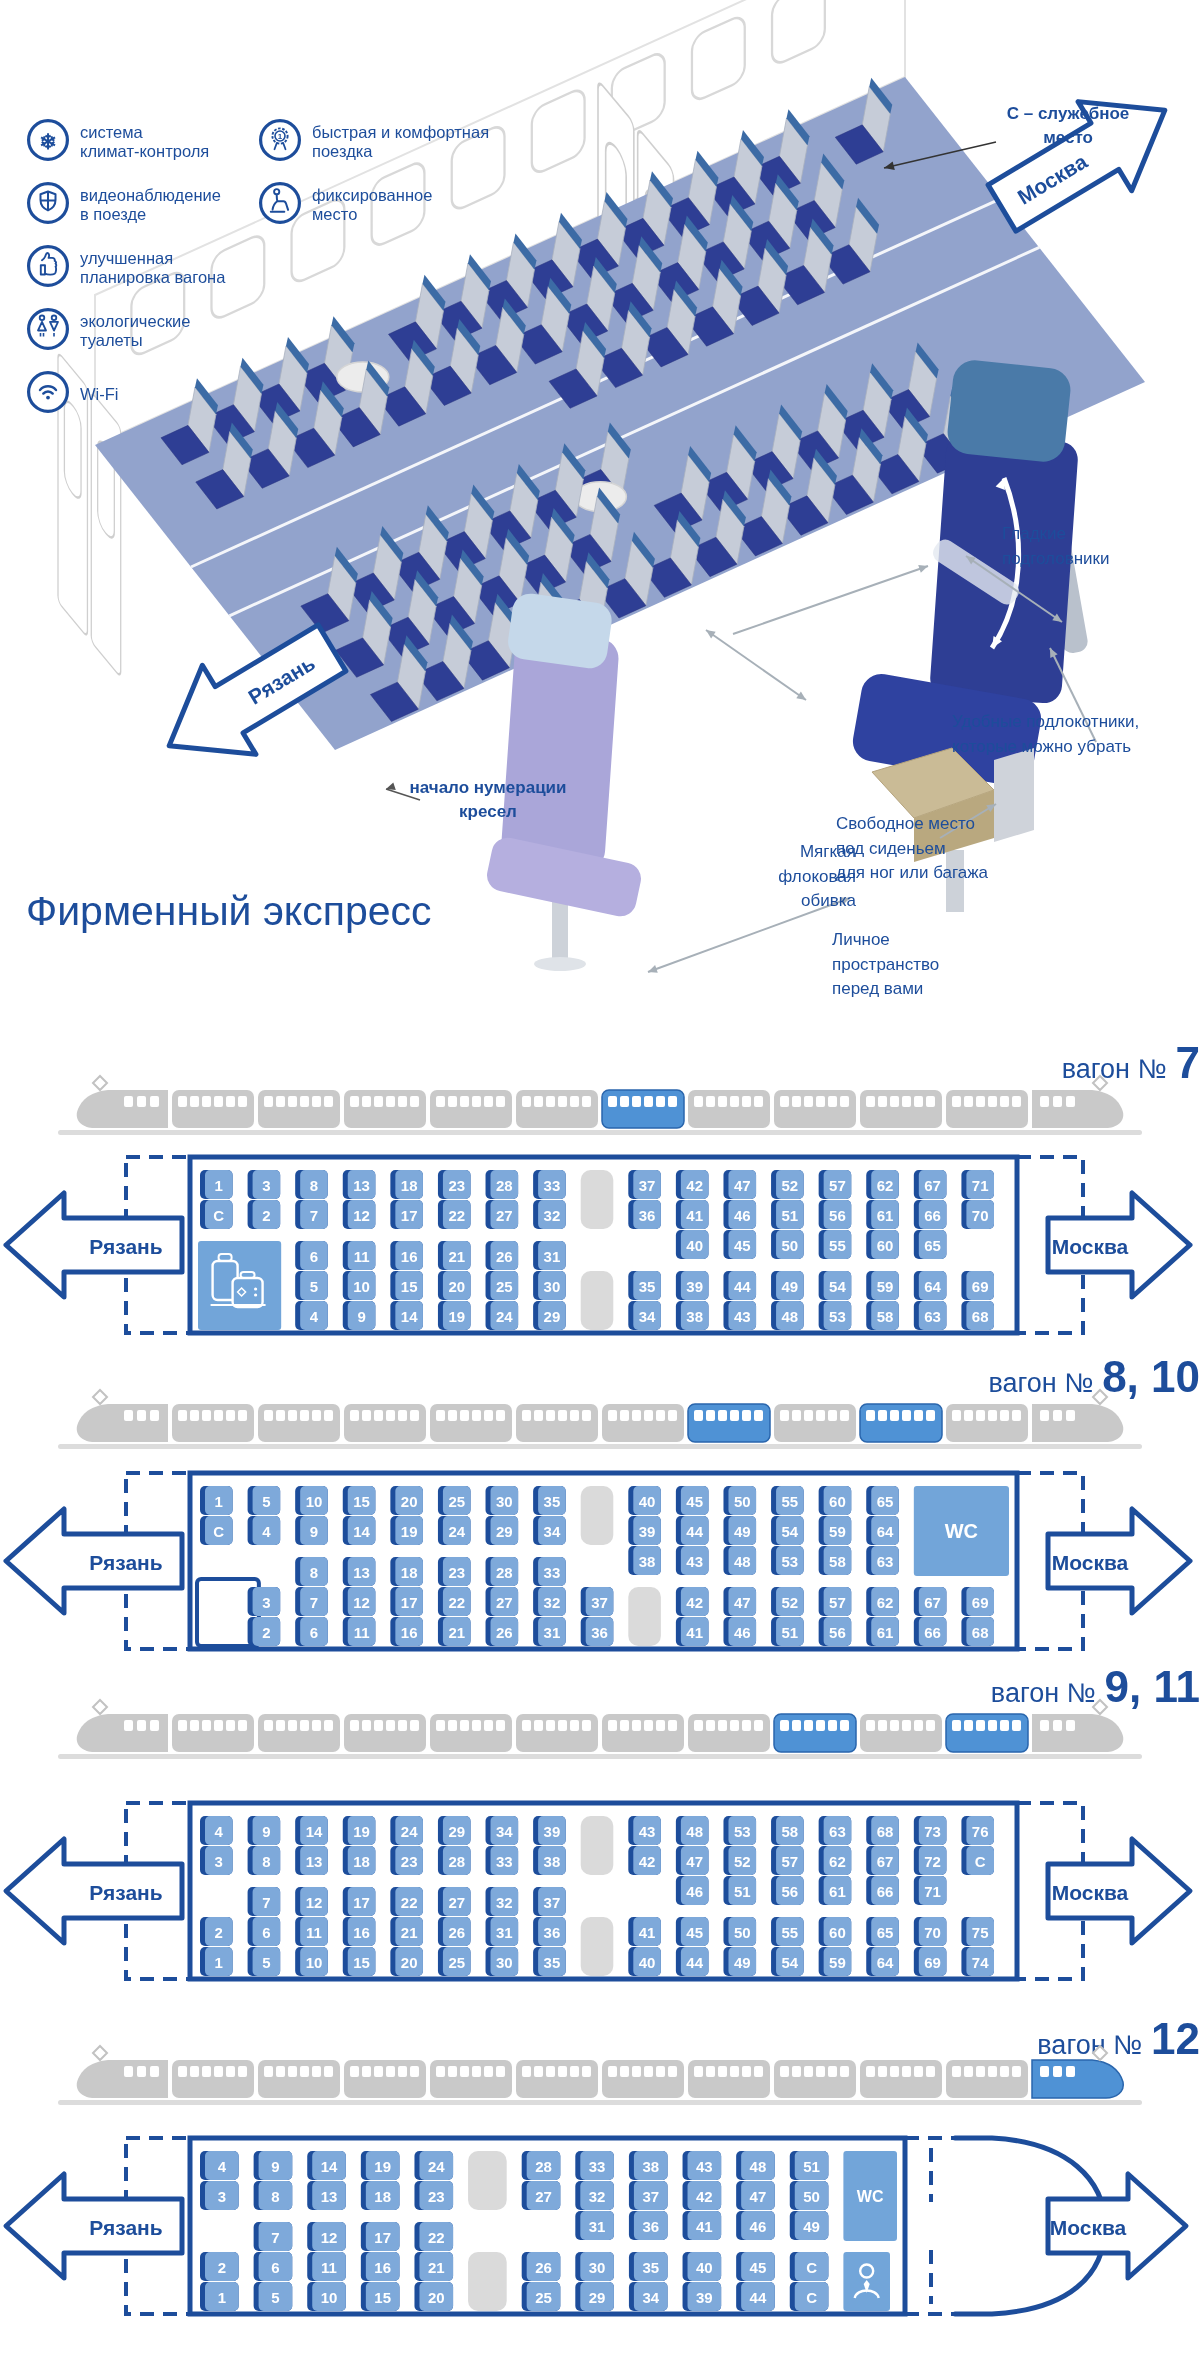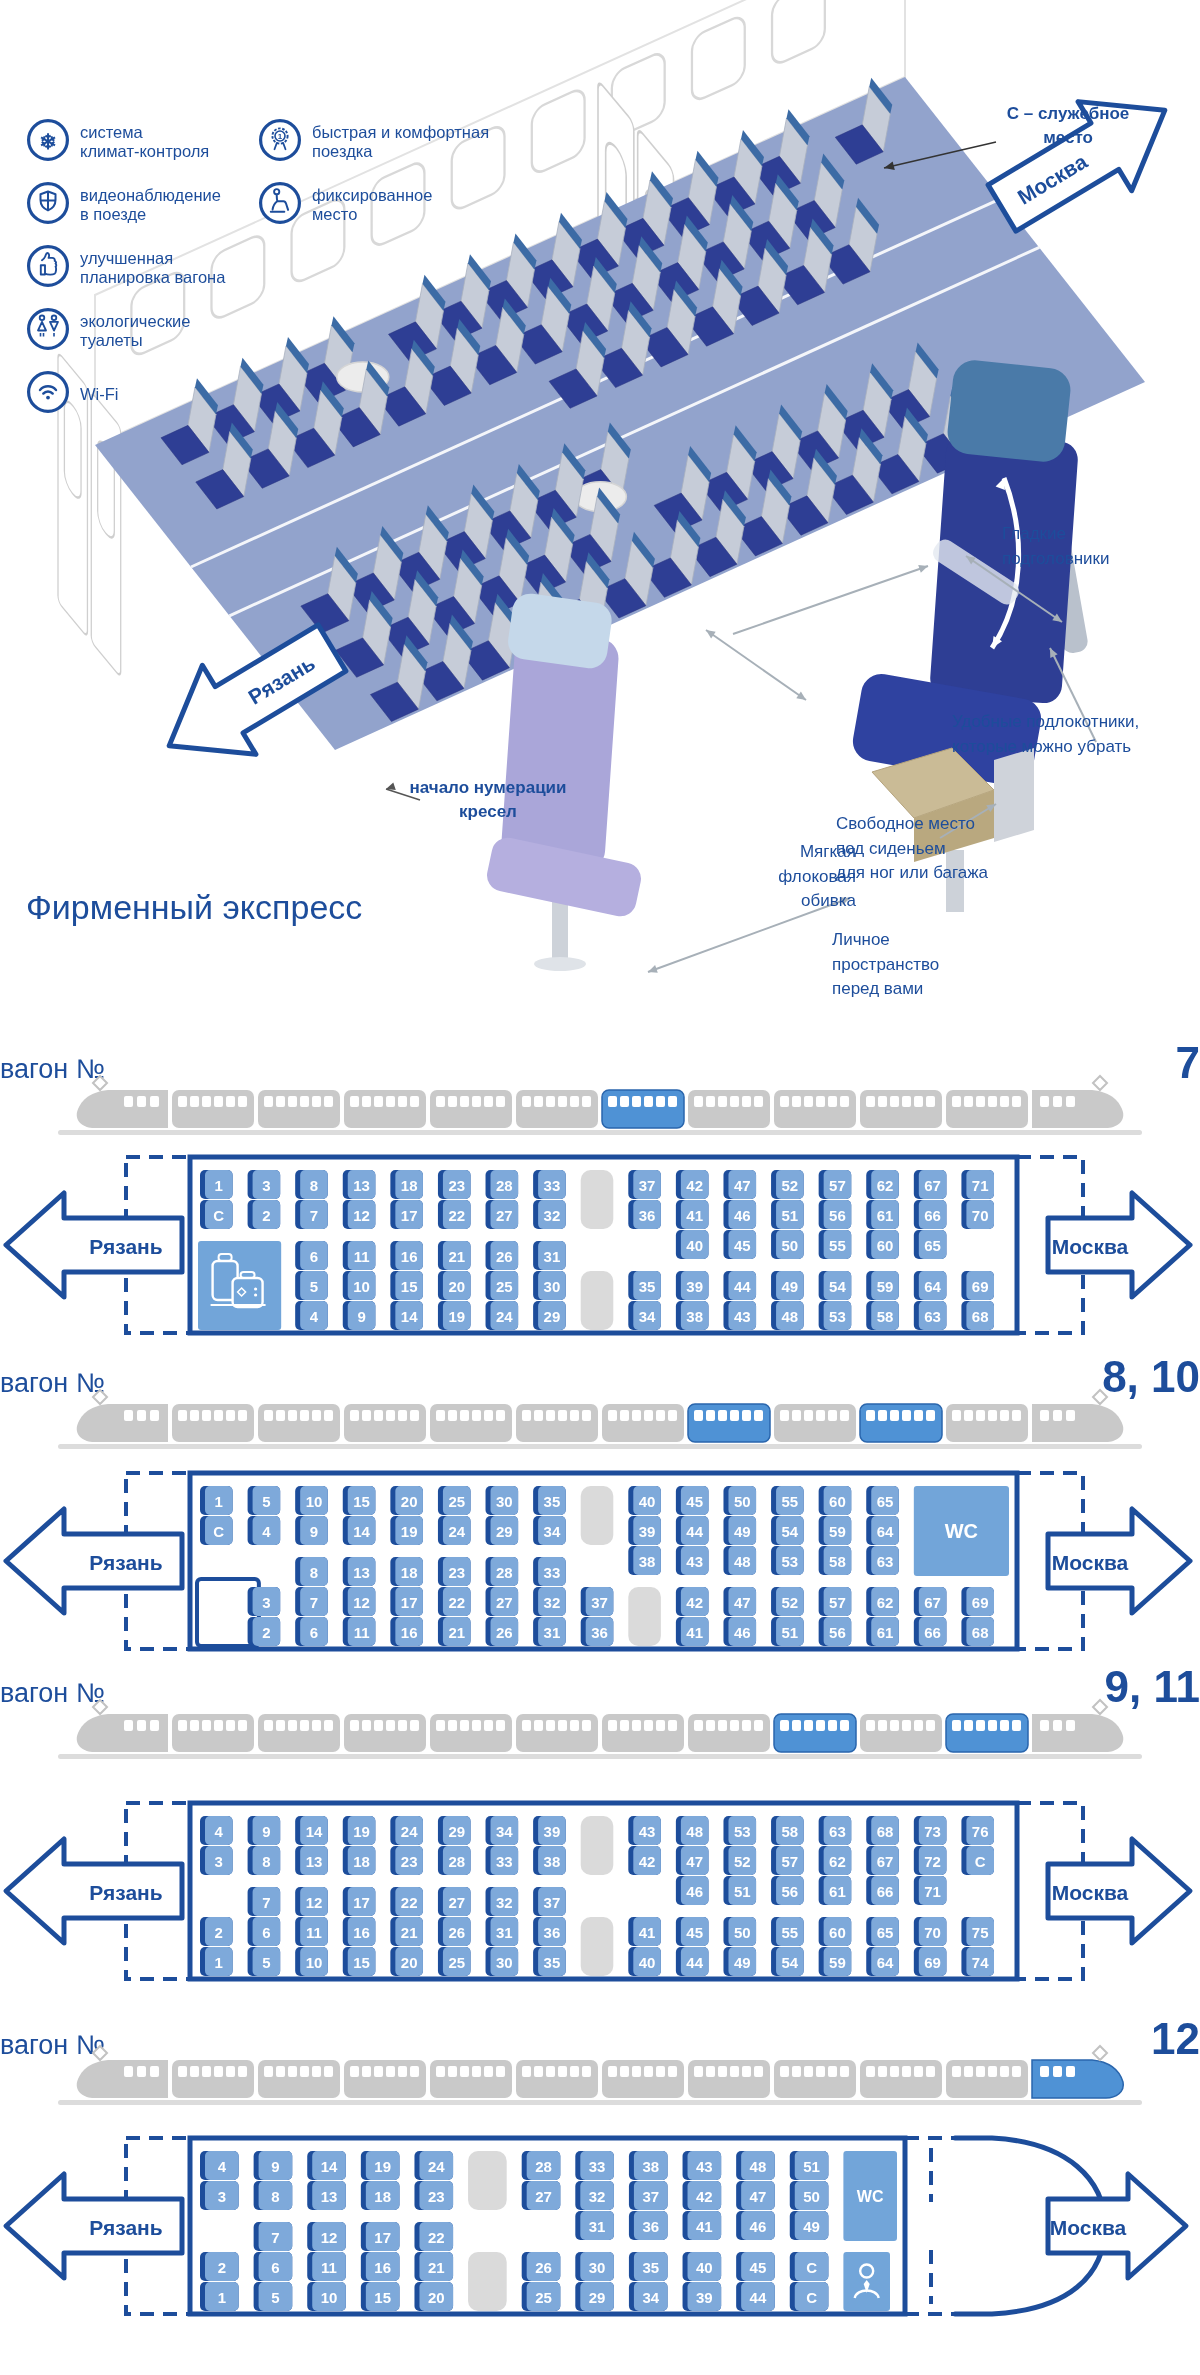--- a/index.html
+++ b/index.html
@@ -6,23 +6,23 @@
   .page{position:relative;width:1200px;height:2375px;background:#fff;overflow:hidden;
         font-family:"Liberation Sans",sans-serif;color:#1d4d9b}
   .abs{position:absolute}
   .title{left:0;top:14px;width:100%;text-align:center;font-size:46px;letter-spacing:.5px;white-space:nowrap}
   .title .b{font-weight:bold}
   .feat-col{display:flex;flex-direction:column;gap:15px}
   .feat{display:flex;align-items:center;gap:10px}
   .flabel{font-size:16.5px;line-height:1.15}
   .iso-label{font-size:17px;line-height:1.45}
   .note{font-weight:bold;font-size:17px;line-height:1.4;text-align:center}
-  .express{font-size:34px;line-height:1.26}
+  .express{font-size:41px;line-height:1.26}
   .express .b{font-weight:bold}
-  .car-h{left:0;width:100%;display:flex;justify-content:space-between;align-items:baseline;gap:9px}
+  .car-h{left:0;width:100%;display:flex;justify-content:flex-end;align-items:baseline;gap:9px}
   .chp{font-size:27px}
   .chn{font-size:44px;font-weight:bold}
   svg{position:absolute;left:0}
 </style>
 </head>
 <body>
 
 <div class="page">
 
   <svg id="iso-svg" style="top:0" width="1200" height="1005" viewBox="0 0 1200 1005">

